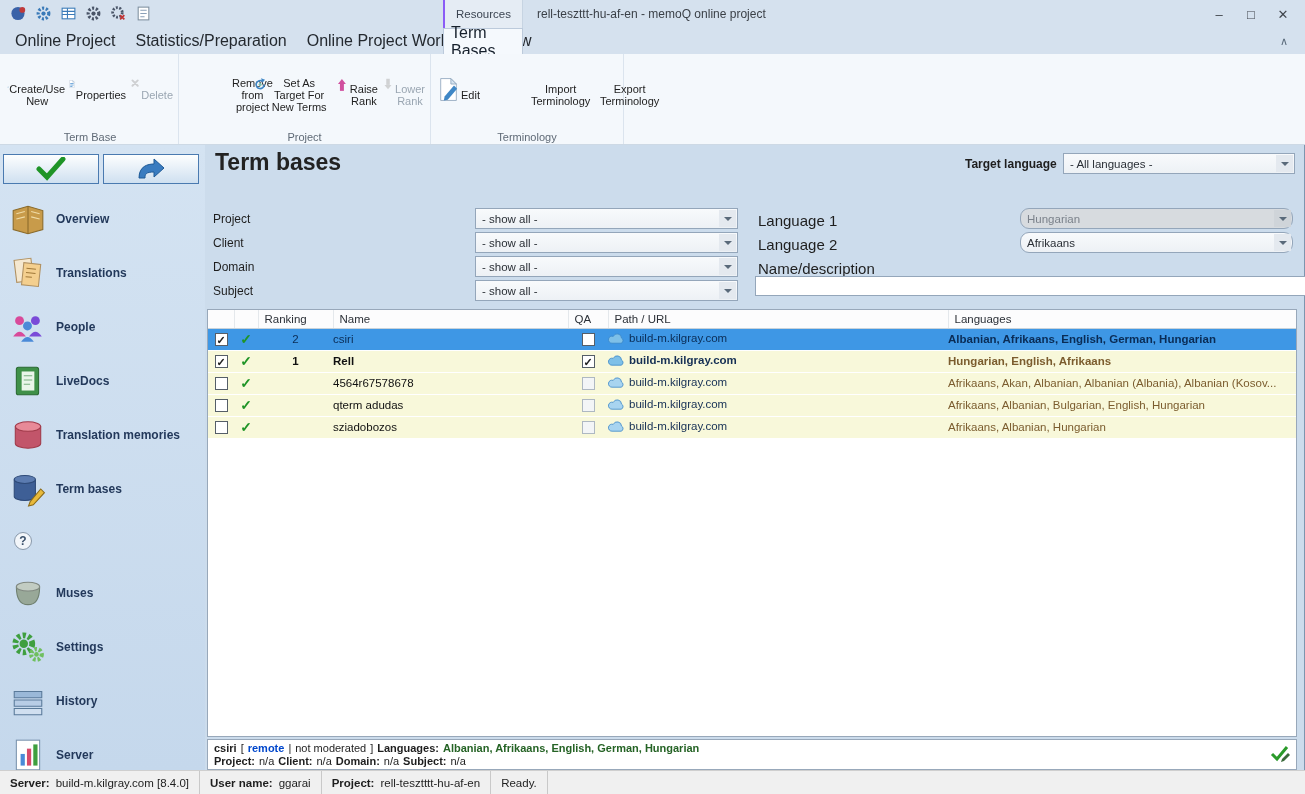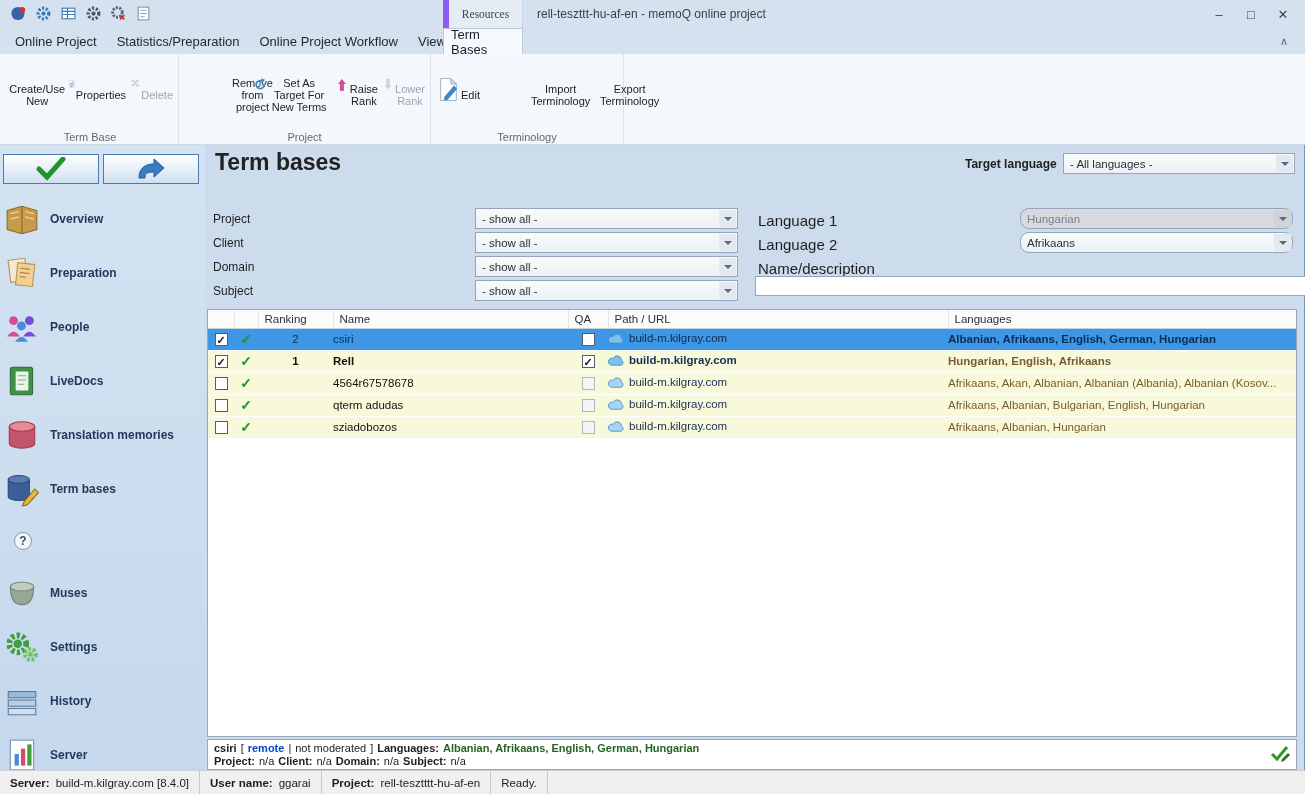--- a/index.html
+++ b/index.html
@@ -8,30 +8,30 @@
     font-family: "Liberation Sans", sans-serif;
     font-size: 12px; color:#1e1e1e;
     background:#ccdcec; position:relative;
     box-shadow: inset 0 0 0 1px #7d95ae;
   }
   
   .titlebar { position:absolute; top:0; left:0; right:0; height:28px; background:#d5e1ee; }
   .qat { position:absolute; left:10px; top:5px; display:flex; gap:8px; align-items:center; }
   .qat .qicon { width:17px; height:17px; display:flex; align-items:center; justify-content:center; }
   .ctx-tab { position:absolute; left:443px; top:0; width:80px; height:28px; background:#e5ecf4;
-             border-left:6px solid #8b5cf6; border-right:1px solid #c7d4e2;
-             text-align:center; line-height:28px; font-size:11.5px; color:#3c4552;font-family:Liberation Serif, serif; }
+             border-left:2px solid #8b5cf6; border-right:1px solid #c7d4e2;
+             text-align:center; line-height:28px; font-size:11.5px; color:#3c4552; }
   .win-title { position:absolute; left:537px; top:7px; font-size:12px; color:#3a3f46; white-space:nowrap; }
   .win-controls { position:absolute; right:6px; top:0; height:28px; display:flex; }
   .win-btn { width:32px; height:28px; display:flex; align-items:center; justify-content:center;
              color:#40454c; font-size:13px; cursor:default; }
   
   .tabrow { position:absolute; top:28px; left:0; right:0; height:26px; background:#d5e1ee; }
   .tabs { display:flex; padding-left:8px; height:26px; align-items:stretch; }
-  .tab { padding:0 7px; margin-right:6px; font-size:13px; color:#24292f; display:flex; align-items:center; }
+  .tab { padding:0 7px; margin-right:6px; font-size:16px; color:#24292f; display:flex; align-items:center; }
   .tab.active { position:absolute; left:443px; top:0; width:80px; height:26px; margin:0;
                 background:#f5f9fd; border:1px solid #bccadb; border-bottom:none;
                 justify-content:center; color:#16202c; }
   .ribbon-collapse { position:absolute; right:12px; top:4px; width:18px; height:18px;
                      color:#5a6a7a; font-size:11px; text-align:center; line-height:18px; }
   
   .ribbon { position:absolute; top:54px; left:0; right:0; height:91px; background:#f4f8fc;
             border-bottom:1px solid #cdd9e5; display:flex; padding-left:2px; }
   .rgroup { display:flex; flex-direction:column; border-right:1px solid #dbe4ee; padding:2px 5px 0 5px; }
   .rbuttons { display:flex; flex:1; align-items:flex-start; gap:3px; }
@@ -44,21 +44,21 @@
   .rbtn.disabled .ricon svg { filter:grayscale(1) opacity(.55); }
   .rcaption { font-size:11px; color:#5f6a76; text-align:center; padding:1px 0 3px 0; }
   
   .sidebar { position:absolute; top:145px; left:0; width:205px; bottom:24px;
              background:linear-gradient(#d4e3f2,#c5d8ec); overflow:hidden; }
   .side-buttons { display:flex; gap:4px; margin:9px 5px 4px 3px; }
   .side-btn { width:96px; height:30px; border:1px solid #4a7ab0;
               background:linear-gradient(#fdfefe,#cfe0f0); display:flex; align-items:center;
               justify-content:center; cursor:default; }
   .side-nav { margin-top:8px; }
-  .nav-item { height:54px; display:flex; align-items:center; gap:10px; padding-left:4px; cursor:default; }
+  .nav-item { height:54px; display:flex; align-items:center; gap:10px; padding-left:10px; cursor:default; }
   .nav-icon { width:36px; height:36px; flex:0 0 36px; }
   .nav-label { font-weight:bold; font-size:12px; color:#23395b; }
   .nav-desc { height:50px; display:flex; align-items:center; gap:13px; padding-left:14px; }
   .q-icon { width:18px; height:18px; border-radius:50%; background:#f2f6fa; border:1px solid #8898aa;
             color:#3a506a; font-weight:bold; font-size:12px; display:flex; align-items:center;
             justify-content:center; flex:0 0 18px; }
   .nav-desc-text { width:130px; font-size:11px; line-height:12px; color:#13233b; }
   
   .main { position:absolute; left:205px; top:145px; right:0; bottom:24px; }
   .page-title { position:absolute; left:10px; top:4px; font-size:23px; font-weight:600; color:#222; }
@@ -327,21 +327,21 @@
     </div>
 
     <div class="nav-item">
       <span class="nav-icon">
         <svg viewBox="0 0 34 34">
             <rect x="5" y="4" width="16" height="21" fill="#f5e8d0" stroke="#b09060" transform="rotate(-7 13 14)"></rect>
             <rect x="12" y="8" width="16" height="21" fill="#f4cf8e" stroke="#b09060" transform="rotate(6 20 18)"></rect>
             <path d="M15 13h9M15 17h9M15 21h6" stroke="#a07838" transform="rotate(6 20 18)" fill="none"></path>
           </svg>
       </span>
-      <span class="nav-label">Preparation</span>
+      <span class="nav-label">Translations</span>
     </div>
 
     <div class="nav-item">
       <span class="nav-icon">
         <svg viewBox="0 0 34 34">
             <circle cx="9" cy="11" r="4.2" fill="#d84a9a"></circle>
             <path d="M3 26q6-9 12 0z" fill="#d84a9a"></path>
             <circle cx="24" cy="11" r="4.2" fill="#7a4ad8"></circle>
             <path d="M18 26q6-9 12 0z" fill="#7a4ad8"></path>
             <circle cx="16.5" cy="16" r="4.2" fill="#4a8ad8"></circle>

